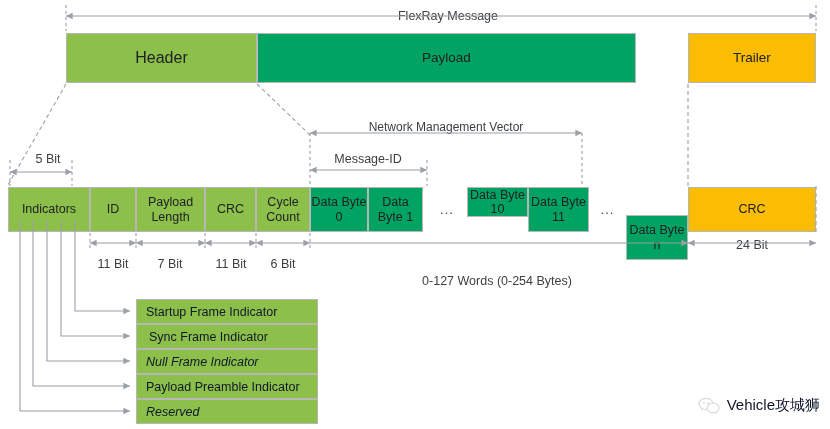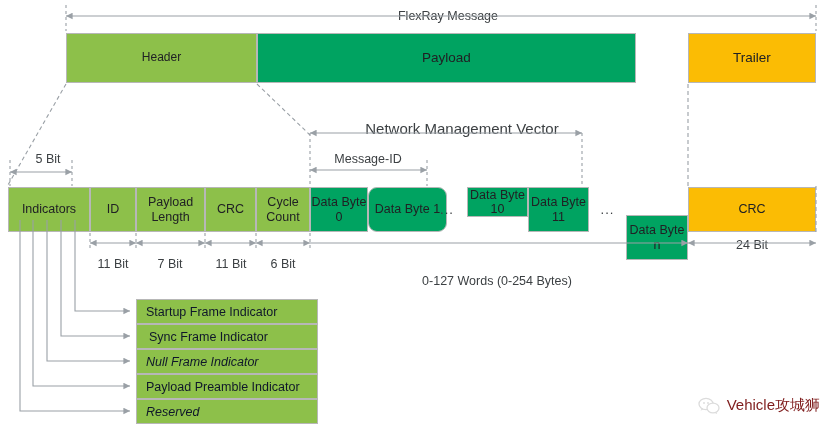--- a/index.html
+++ b/index.html
@@ -38,29 +38,29 @@
     border:1px solid #b7b7b7;
     display:flex;align-items:center;
     padding-left:9px;
     font-size:12.5px;
     color:#0f172a;
   }
   svg.overlay{position:absolute;left:0;top:0;width:830px;height:429px;pointer-events:none;}
   .wm{
     position:absolute;right:10px;bottom:14px;
     display:flex;align-items:center;gap:7px;
-    color:#7f1d1d;font-size:15px;white-space:nowrap;
+    color:#0f172a;font-size:15px;white-space:nowrap;
   }
 </style>
 </head>
 <body>
 
 <div id="stage">
 
-  <div class="cell green-light" style="left:66px;top:33px;width:191px;height:50px;font-size:12px;justify-content:center;">
+  <div class="cell green-light" style="left:66px;top:33px;width:191px;height:50px;font-size:16px;justify-content:center;">
     <span>Header</span>
   </div>
   <div class="cell green-dark" style="left:257px;top:33px;width:379px;height:50px;font-size:13.5px;">
     <span>Payload</span>
   </div>
   <div class="cell amber" style="left:688px;top:33px;width:128px;height:50px;font-size:13.5px;">
     <span>Trailer</span>
   </div>
 
   <div class="cell green-light" style="left:8px;top:187px;width:82px;height:45px;font-size:12.5px;">
@@ -74,21 +74,21 @@
   </div>
   <div class="cell green-light" style="left:205px;top:187px;width:51px;height:45px;font-size:12.5px;">
     <span>CRC</span>
   </div>
   <div class="cell green-light" style="left:256px;top:187px;width:54px;height:45px;font-size:12.5px;">
     <span>Cycle Count</span>
   </div>
   <div class="cell green-dark" style="left:310px;top:187px;width:58px;height:45px;font-size:12.5px;">
     <span>Data Byte 0</span>
   </div>
-  <div class="cell green-dark" style="left:368px;top:187px;width:79px;height:45px;font-size:12.5px;border-radius:9px;">
+  <div class="cell green-dark" style="left:368px;top:187px;width:55px;height:45px;font-size:12.5px;">
     <span>Data Byte 1</span>
   </div>
 
   <div class="ellipsis" style="left:427px;top:187px;width:40px;height:45px;">
     <span>...</span>
   </div>
 
   <div class="cell green-dark" style="left:467px;top:187px;width:61px;height:30px;font-size:12.5px;">
     <span>Data Byte 10</span>
   </div>
@@ -104,21 +104,21 @@
     <span>Data Byte n</span>
   </div>
   <div class="cell amber" style="left:688px;top:187px;width:128px;height:45px;font-size:12.5px;">
     <span>CRC</span>
   </div>
 
   <div class="lbl" style="left:448px;top:9px;font-size:12.5px;transform:translateX(-50%);">
     <span>FlexRay Message</span>
   </div>
 
-  <div class="lbl" style="left:446px;top:120px;font-size:15px;transform:translateX(-50%);margin-left:16px;">
+  <div class="lbl" style="left:446px;top:120px;font-size:12px;transform:translateX(-50%);">
     <span>Network Management Vector</span>
   </div>
 
   <div class="lbl" style="left:368px;top:152px;font-size:12.5px;transform:translateX(-50%);">
     <span>Message-ID</span>
   </div>
 
   <div class="lbl" style="left:48px;top:152px;font-size:12.5px;transform:translateX(-50%);">
     <span>5 Bit</span>
   </div>

